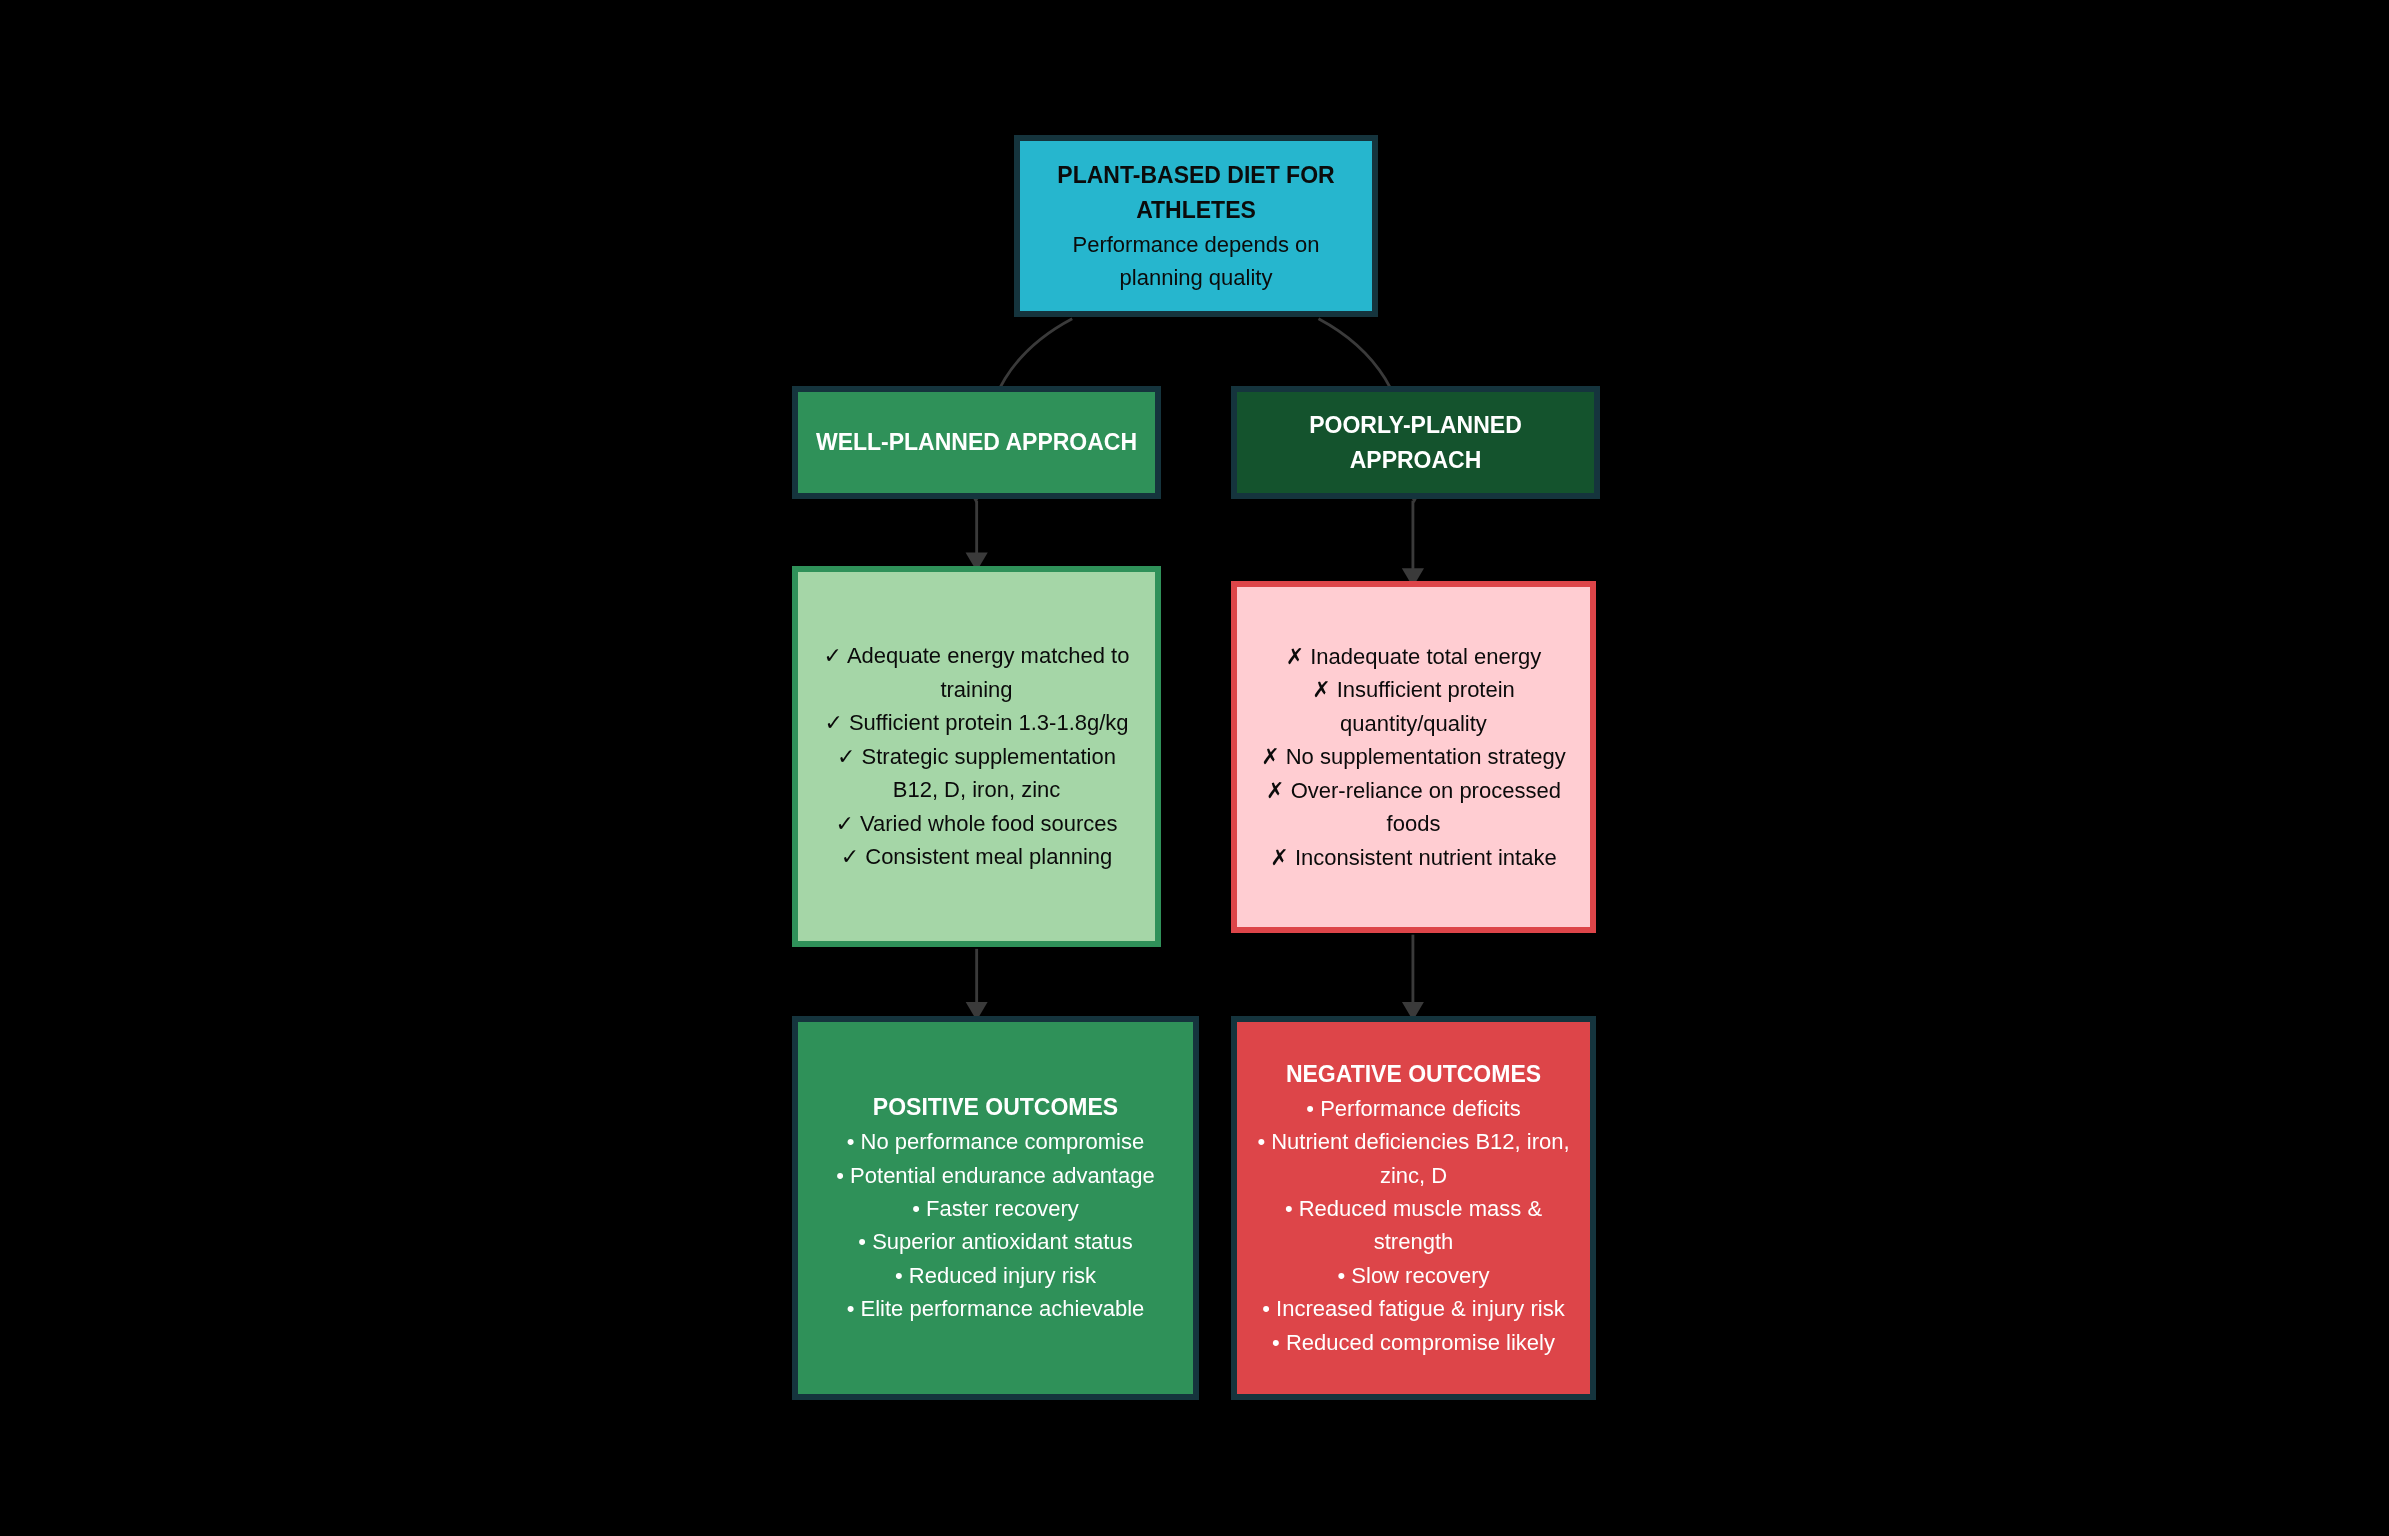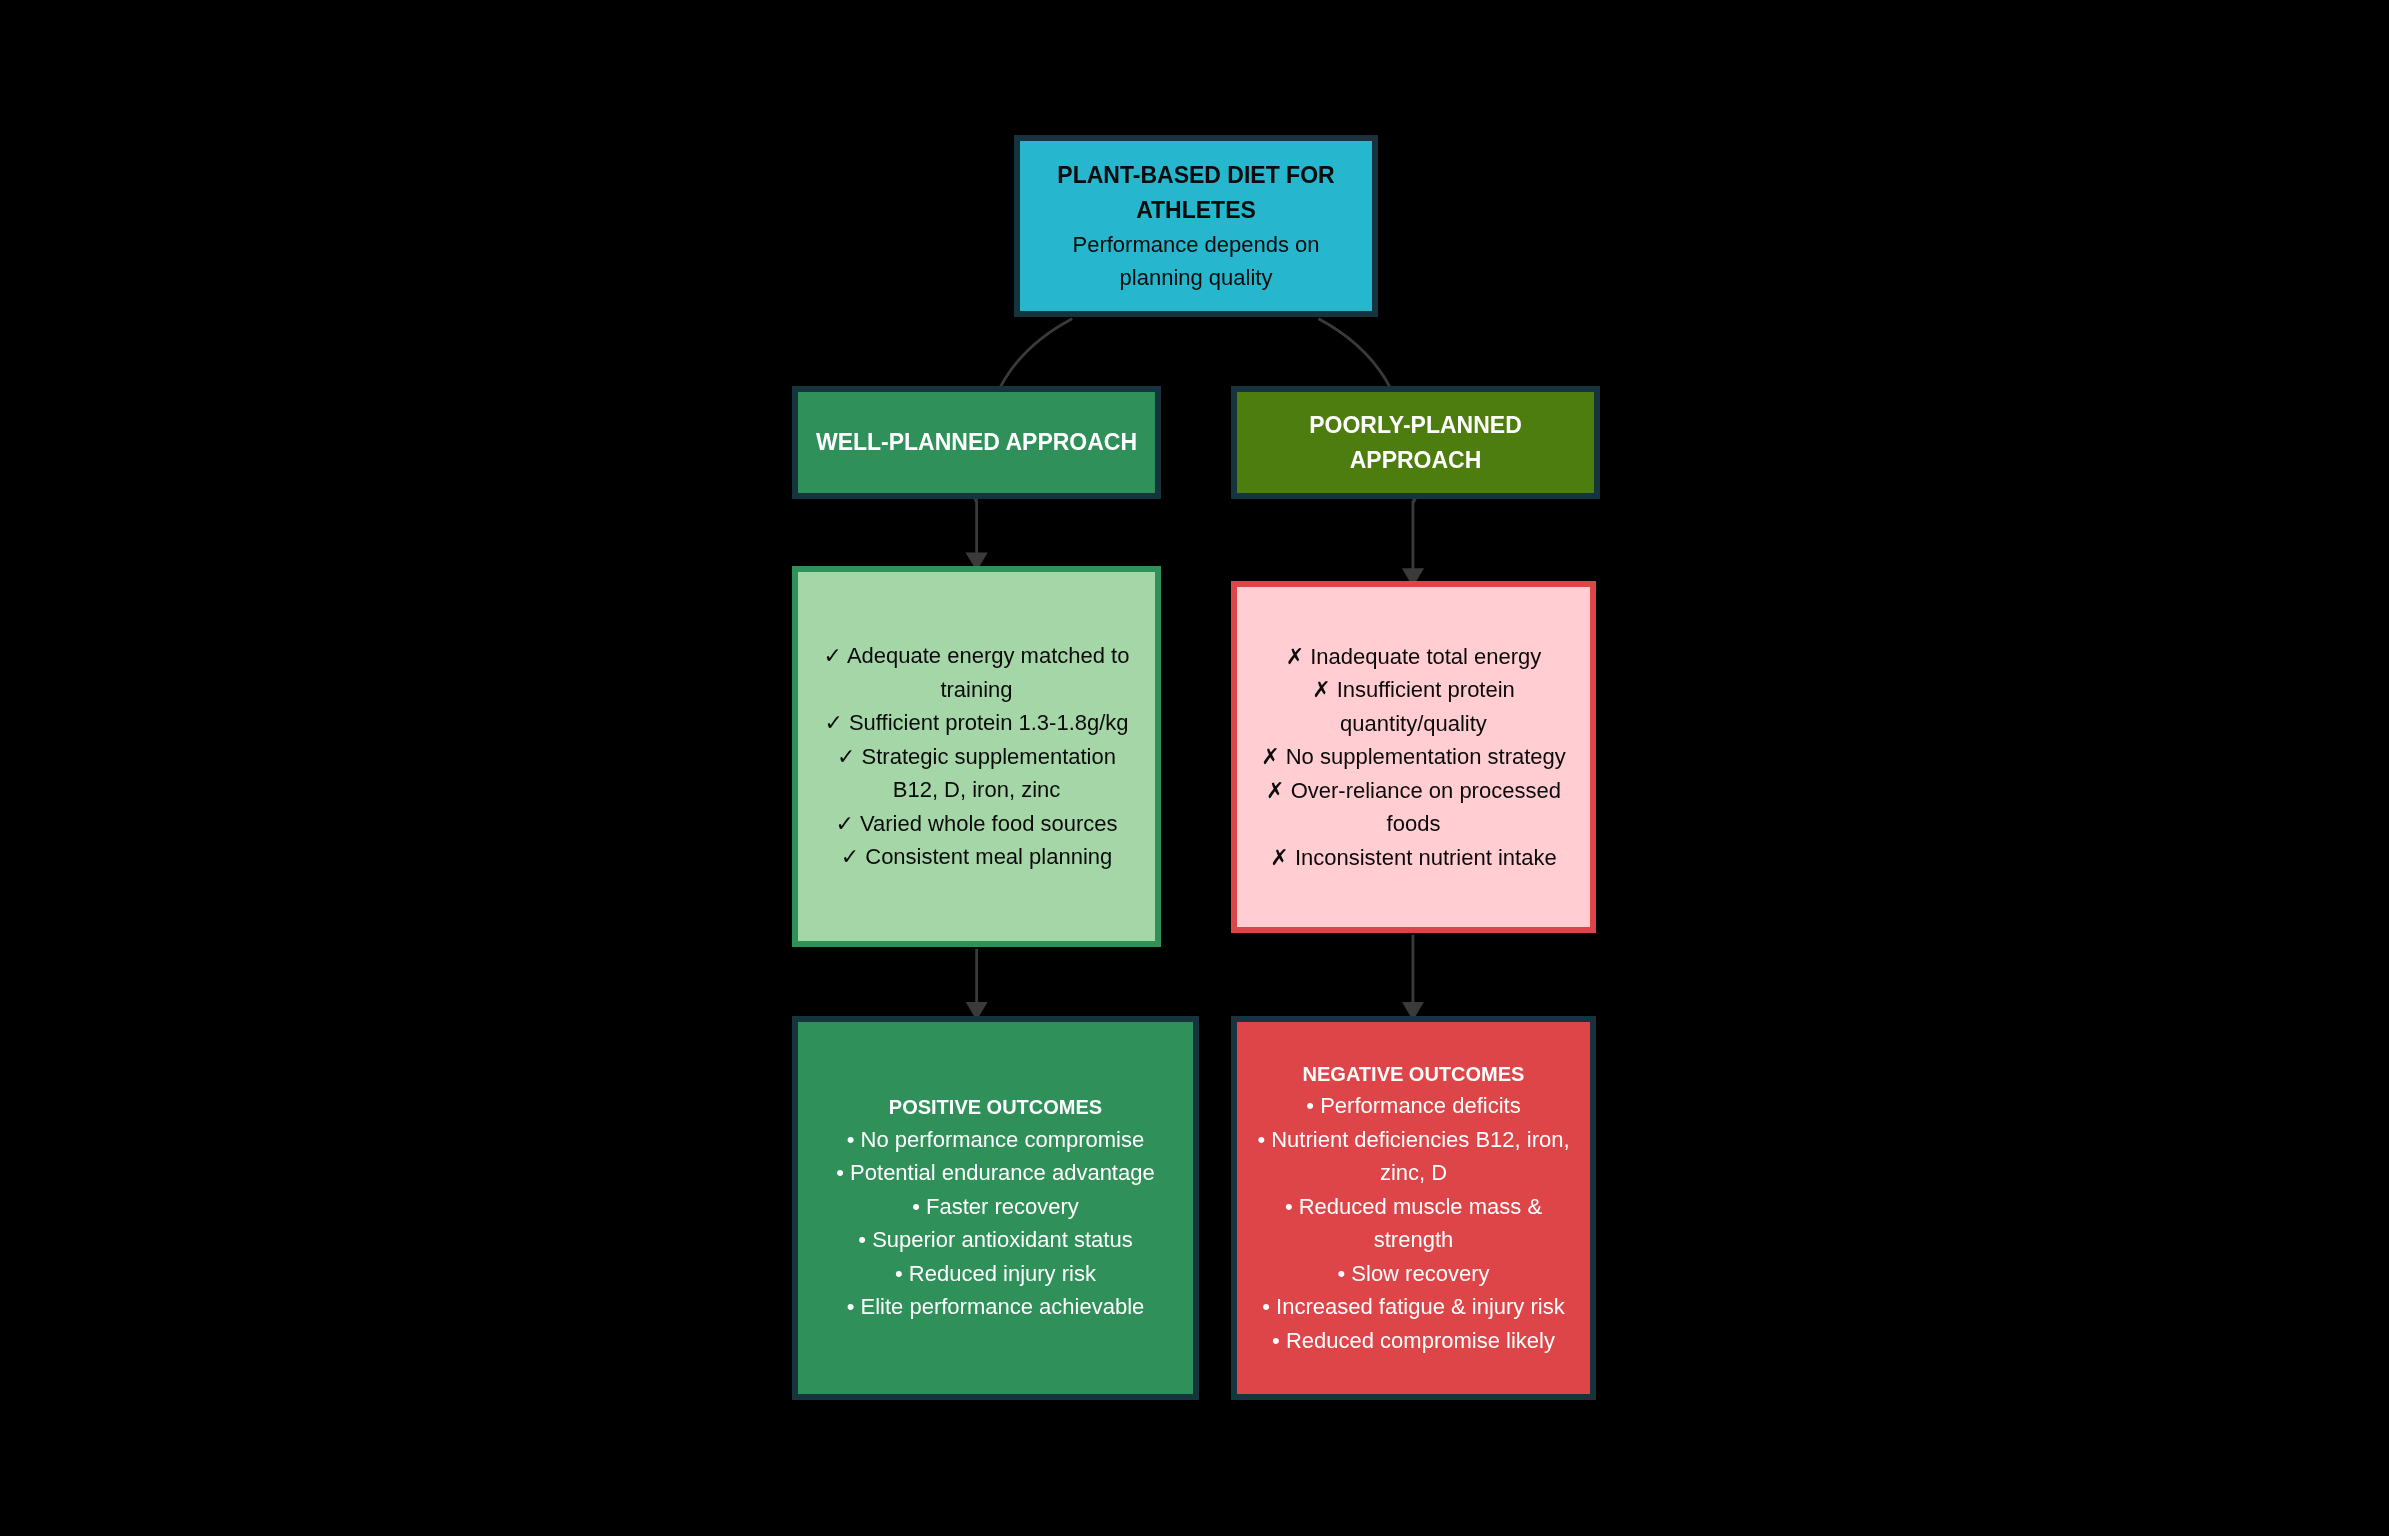--- a/index.html
+++ b/index.html
@@ -63,21 +63,21 @@
     font-size: 23px;
     font-weight: bold;
     padding: 0 17px;
   }
   #node-well {
     left: 792px;
     background: #2f9159;
   }
   #node-poor {
     left: 1231px;
-    background: #4d7c0f;
+    background: #14532d;
   }
   
   #node-well-detail {
     left: 792px;
     top: 566px;
     width: 369px;
     height: 381px;
     background: #a5d6a7;
     border: 6.3px solid #2f9159;
     color: #0b0b0b;
@@ -111,21 +111,21 @@
     left: 1231px;
     top: 1016px;
     width: 365px;
     height: 384px;
     background: #dd4549;
     border: 6.3px solid #15343d;
     color: #ffffff;
     font-size: 22px;
     padding: 0 12.5px;
   }
-  #node-positive .title, #node-negative .title { font-size: 20px; }
+  #node-positive .title, #node-negative .title { font-size: 23px; }
   .node .line { display: block; }
 </style>
 </head>
 <body>
 
 <div id="canvas">
 
   <svg class="connectors" viewBox="0 0 4200 2700" xmlns="http://www.w3.org/2000/svg">
     <defs>
       <marker id="arrowhead" markerWidth="9" markerHeight="9" refX="2.2" refY="4.5" orient="auto" markerUnits="strokeWidth">

